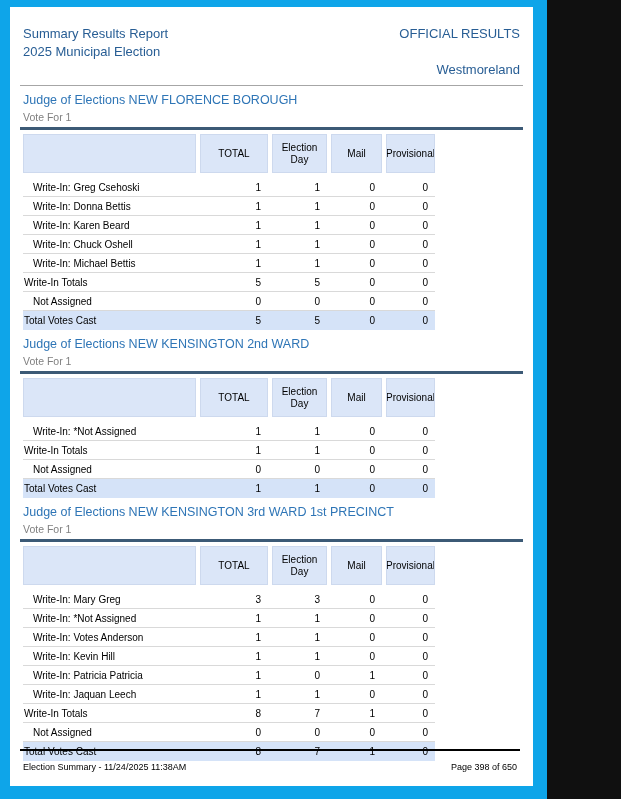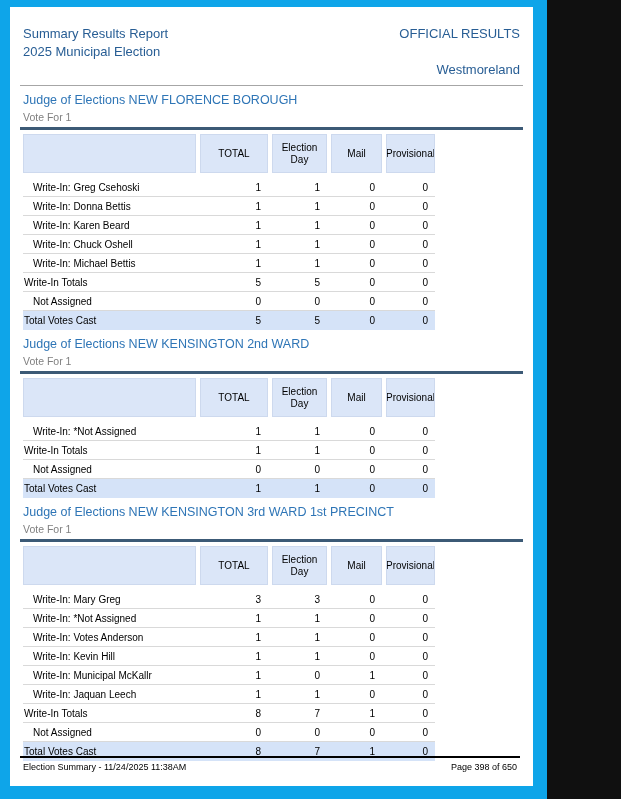--- a/index.html
+++ b/index.html
@@ -51,21 +51,21 @@
     border-bottom: 1px solid #d9d9d9; font-size: 10px; color: #000;
   }
   .trow.hl { background: var(--totfill); border-bottom: 1px solid var(--totfill); }
   .lab { padding-left: 1px; white-space: nowrap; overflow: hidden; }
   .lab.ind { padding-left: 10px; }
   .num { text-align: right; padding-right: 7px; }
 
   
   .footer {
     position: absolute; left: 10px; right: 13px; bottom: 14px;
-    border-top: 2px solid #000; padding: 4px 3px 0 3px;
+    border-top: 2px solid #000; padding: 11px 3px 0 3px;
     display: flex; justify-content: space-between;
     font-size: 9px; color: #000;
   }
 </style>
 </head>
 <body>
 
 <div class="frame">
   <div class="page">
     <div class="content">
@@ -232,21 +232,21 @@
                 <div class="num">0</div>
               </div>
               <div class="trow">
                 <div class="lab ind">Write-In: Kevin Hill</div>
                 <div class="num">1</div>
                 <div class="num">1</div>
                 <div class="num">0</div>
                 <div class="num">0</div>
               </div>
               <div class="trow">
-                <div class="lab ind">Write-In: Municipal McKallr</div>
+                <div class="lab ind">Write-In: Patricia Patricia</div>
                 <div class="num">1</div>
                 <div class="num">0</div>
                 <div class="num">1</div>
                 <div class="num">0</div>
               </div>
               <div class="trow">
                 <div class="lab ind">Write-In: Jaquan Leech</div>
                 <div class="num">1</div>
                 <div class="num">1</div>
                 <div class="num">0</div>

